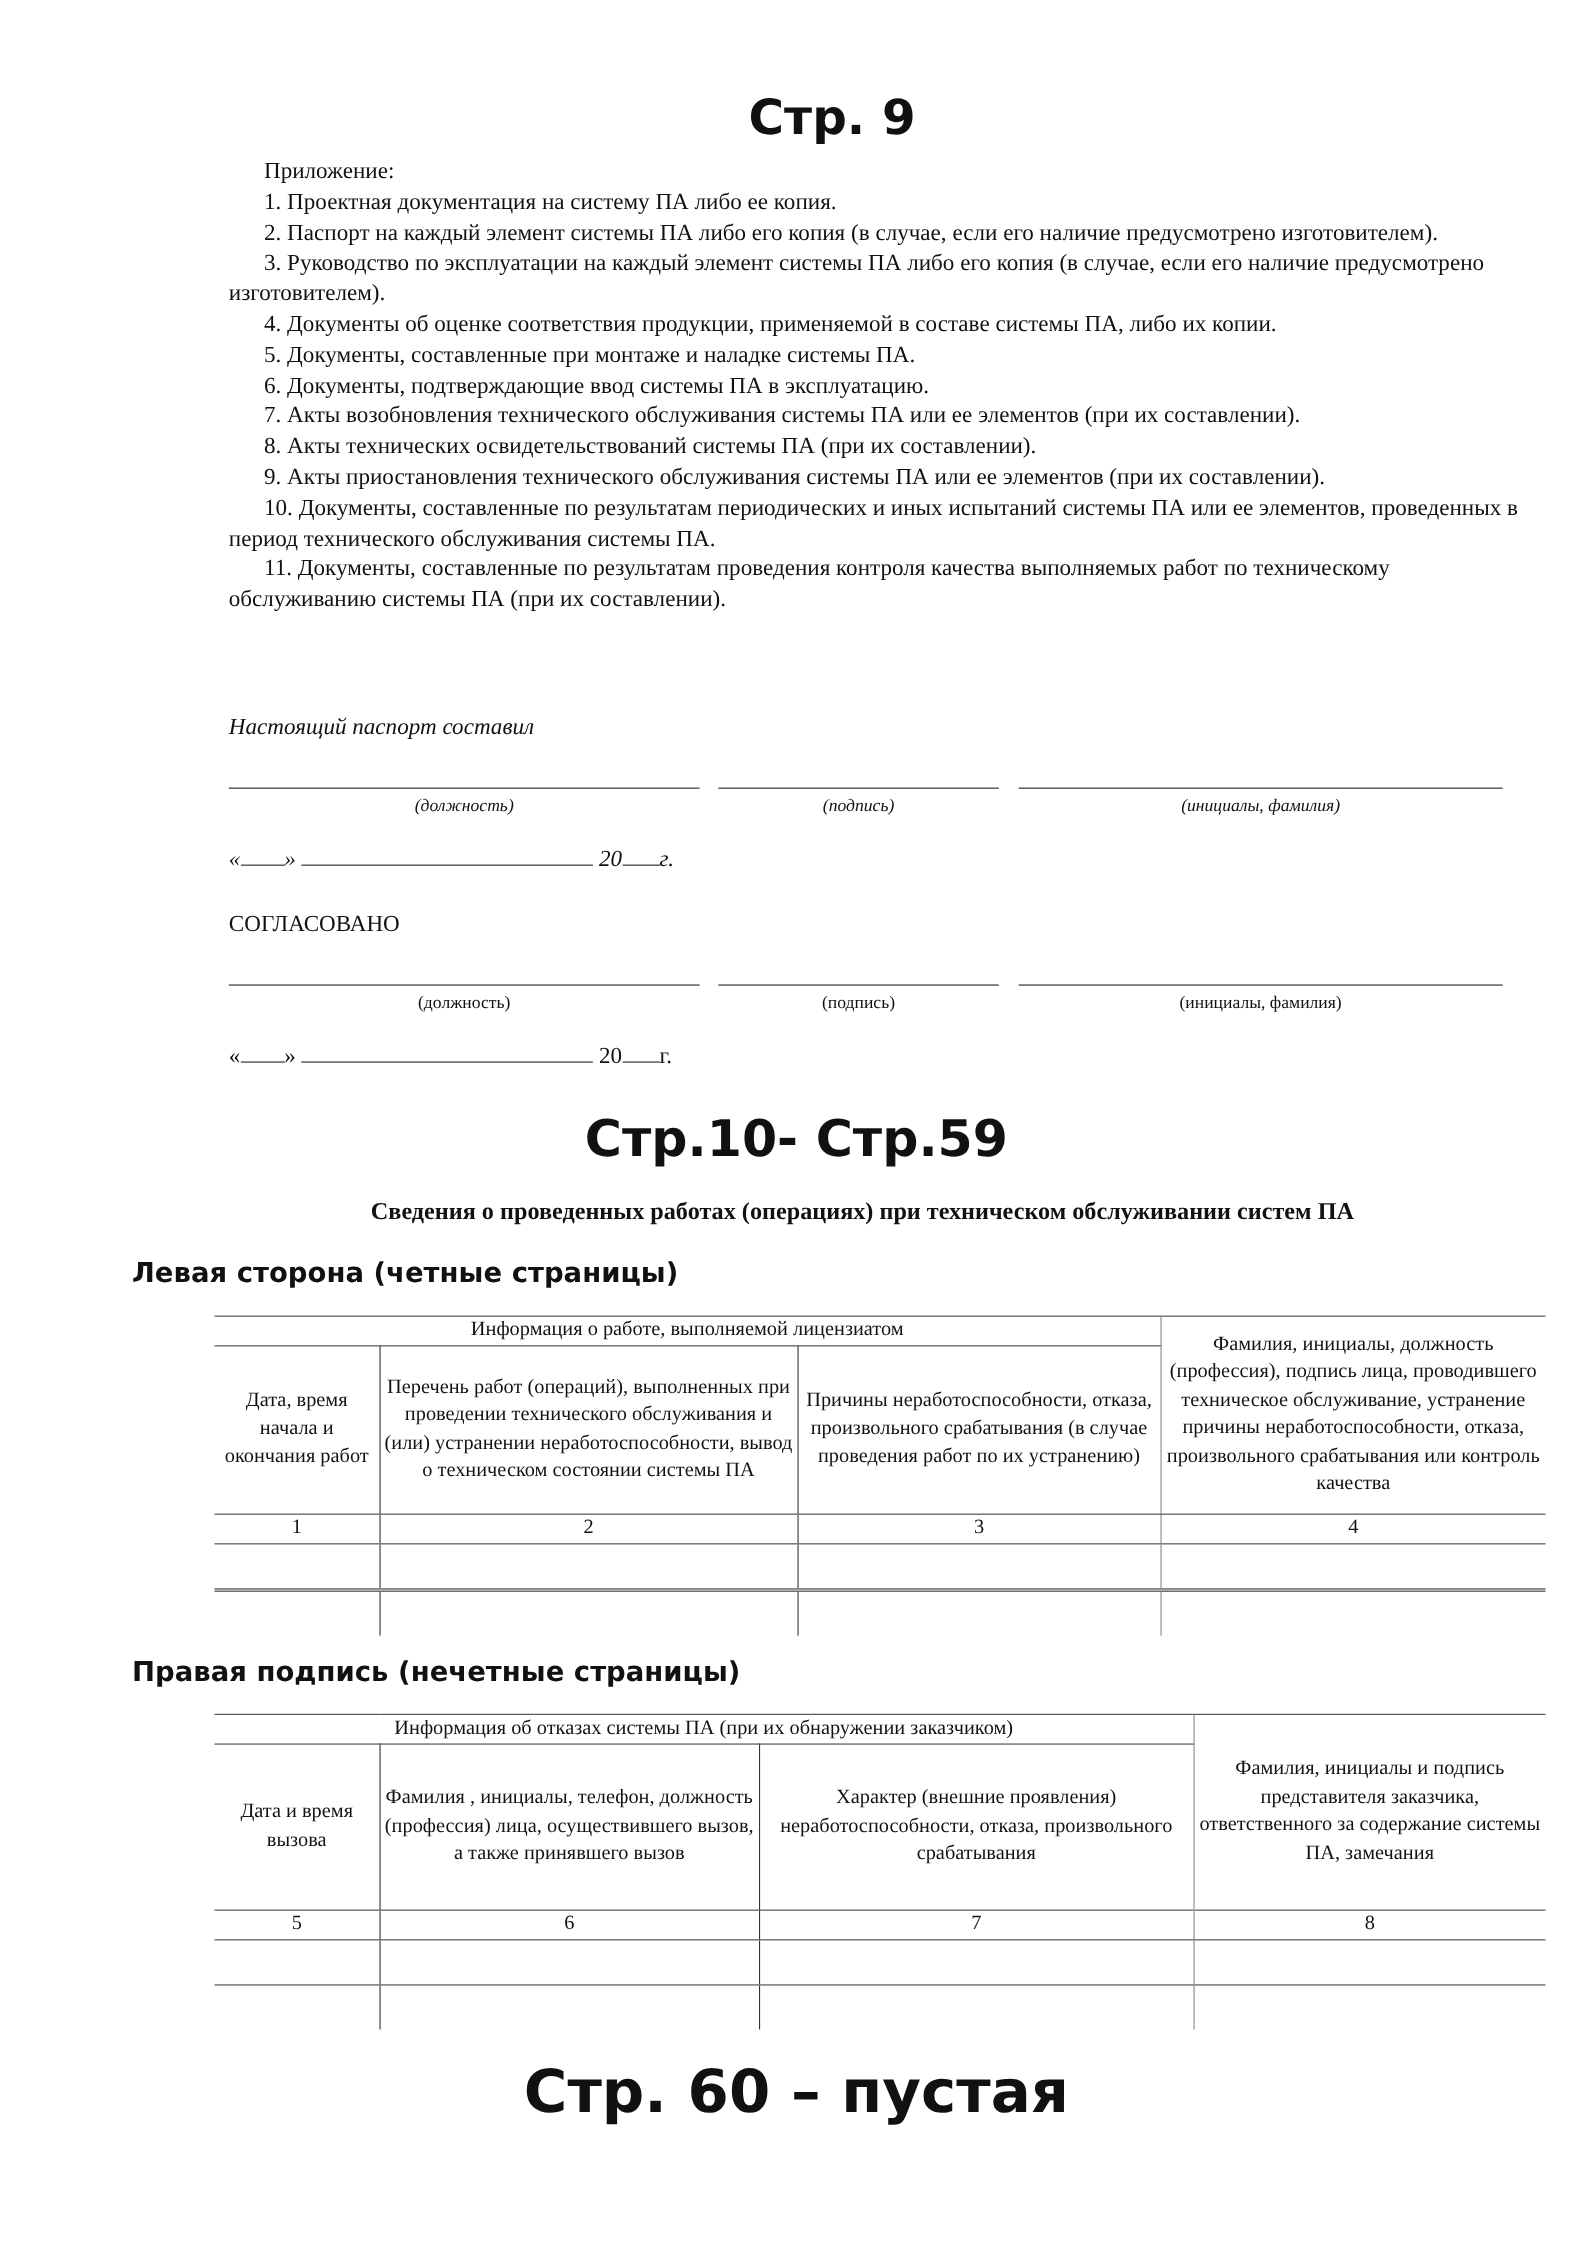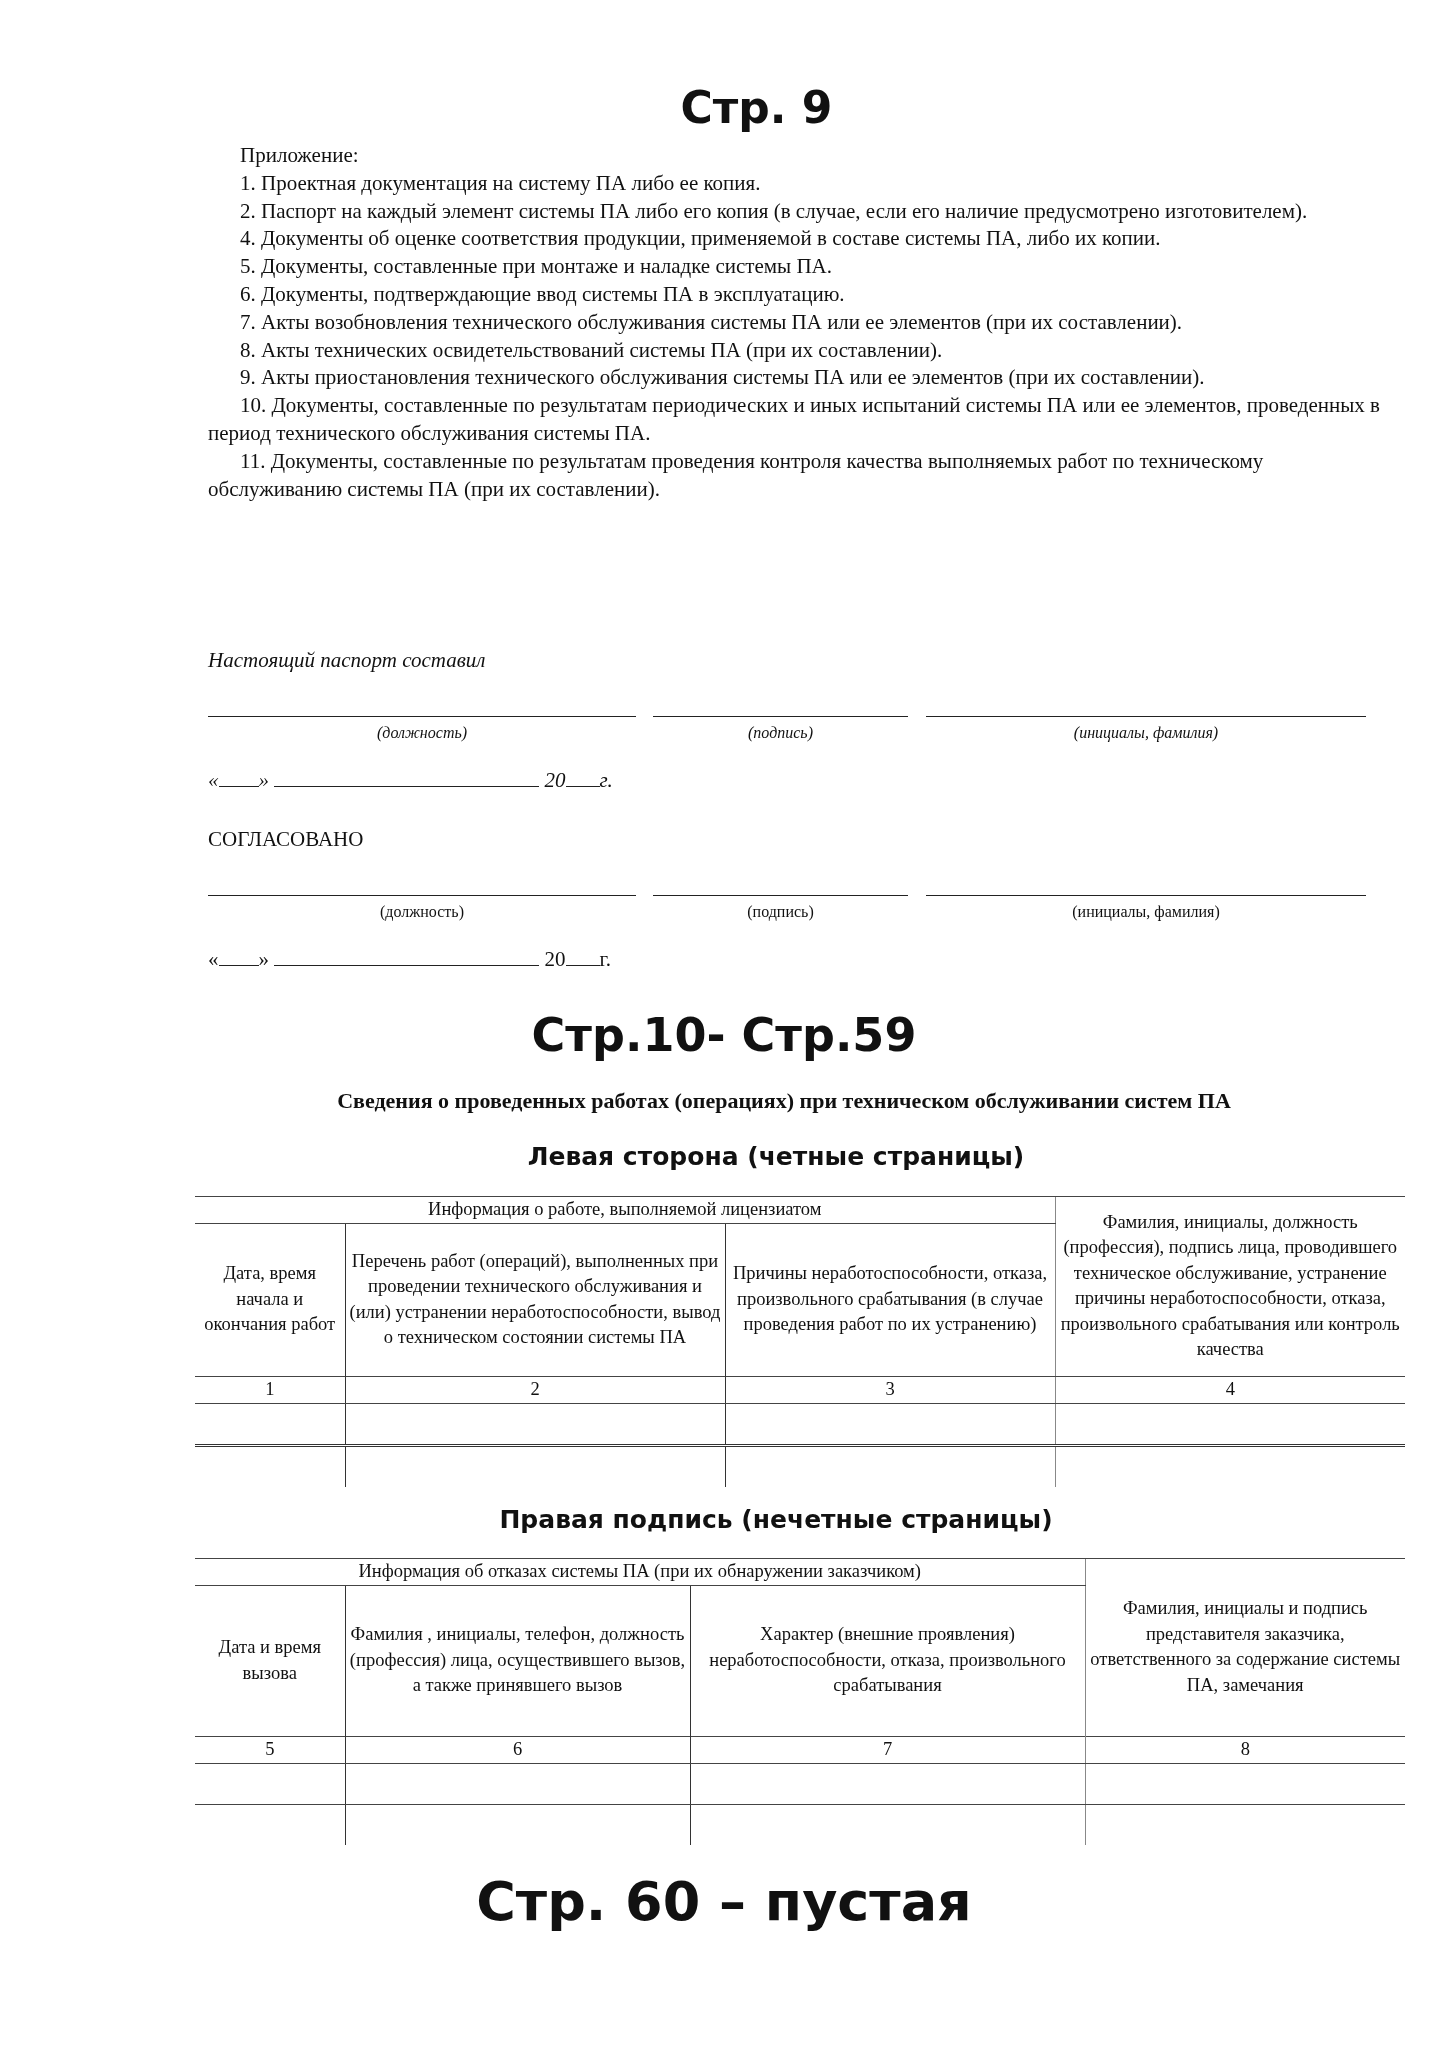--- a/index.html
+++ b/index.html
@@ -17,41 +17,42 @@
 
   .sig-block { position: absolute; left: 208px; width: 1180px; font-family: "Liberation Serif", serif; }
   .sig-caption-main { font-size: 21px; }
   .sig-lines { position: absolute; left: 0; width: 1180px; height: 40px; }
   .sig-line { position: absolute; top: 0; border-bottom: 1.5px solid #222; height: 0; }
   .sig-label { position: absolute; top: 8px; font-size: 16px; text-align: center; }
   .date-line { position: absolute; left: 0; font-size: 21px; white-space: nowrap; text-align: center; }
   .blank { display: inline-block; border-bottom: 1.5px solid #222; height: 18px; vertical-align: baseline; }
 
   .subtitle { position: absolute; left: 0; width: 1448px; text-align: center; font-family: "Liberation Serif", serif; font-weight: bold; font-size: 22px; padding-left: 120px; box-sizing: border-box; }
-  .side-head { position: absolute; left: 0; width: 1432px; text-align: center; font-family: "DejaVu Sans", sans-serif; font-weight: bold; font-size: 25px; padding-left: 120px; box-sizing: border-box; }
+  .side-head { position: absolute; left: 0; width: 1432px; text-align: left; font-family: "DejaVu Sans", sans-serif; font-weight: bold; font-size: 25px; padding-left: 120px; box-sizing: border-box; }
 
   table.log { position: absolute; left: 195px; width: 1210px; border-collapse: collapse; font-family: "Liberation Serif", serif; font-size: 18.5px; line-height: 25.5px; text-align: center; }
   table.log td { padding: 0 4px; vertical-align: middle; }
   .bt { border-top: 1.5px solid #444; }
   .bb { border-bottom: 1.5px solid #444; }
   .bb2 { border-bottom: 3px double #333; }
   .bl { border-left: 1.5px solid #333; }
   .blg { border-left: 1.5px solid #888; margin-top: 36px; }
   .num td { height: 26px; }
   .empty td { height: 40px; }
 </style>
 </head>
 <body>
 
 <div id="h1" class="page-head">Стр. 9</div>
 
 <div class="appendix">
   <p class="title">Приложение:</p>
   <p class="item">1. Проектная документация на систему ПА либо ее копия.</p>
   <p class="item">2. Паспорт на каждый элемент системы ПА либо его копия (в случае, если его наличие предусмотрено изготовителем).</p>
+  <p class="item">3. Руководство по эксплуатации на каждый элемент системы ПА либо его копия (в случае, если его наличие предусмотрено изготовителем).</p>
   <p class="item">4. Документы об оценке соответствия продукции, применяемой в составе системы ПА, либо их копии.</p>
   <p class="item">5. Документы, составленные при монтаже и наладке системы ПА.</p>
   <p class="item">6. Документы, подтверждающие ввод системы ПА в эксплуатацию.</p>
   <p class="item">7. Акты возобновления технического обслуживания системы ПА или ее элементов (при их составлении).</p>
   <p class="item">8. Акты технических освидетельствований системы ПА (при их составлении).</p>
   <p class="item">9. Акты приостановления технического обслуживания системы ПА или ее элементов (при их составлении).</p>
   <p class="item">10. Документы, составленные по результатам периодических и иных испытаний системы ПА или ее элементов, проведенных в период технического обслуживания системы ПА.</p>
   <p class="item">11. Документы, составленные по результатам проведения контроля качества выполняемых работ по техническому обслуживанию системы ПА (при их составлении).</p>
 </div>
 

